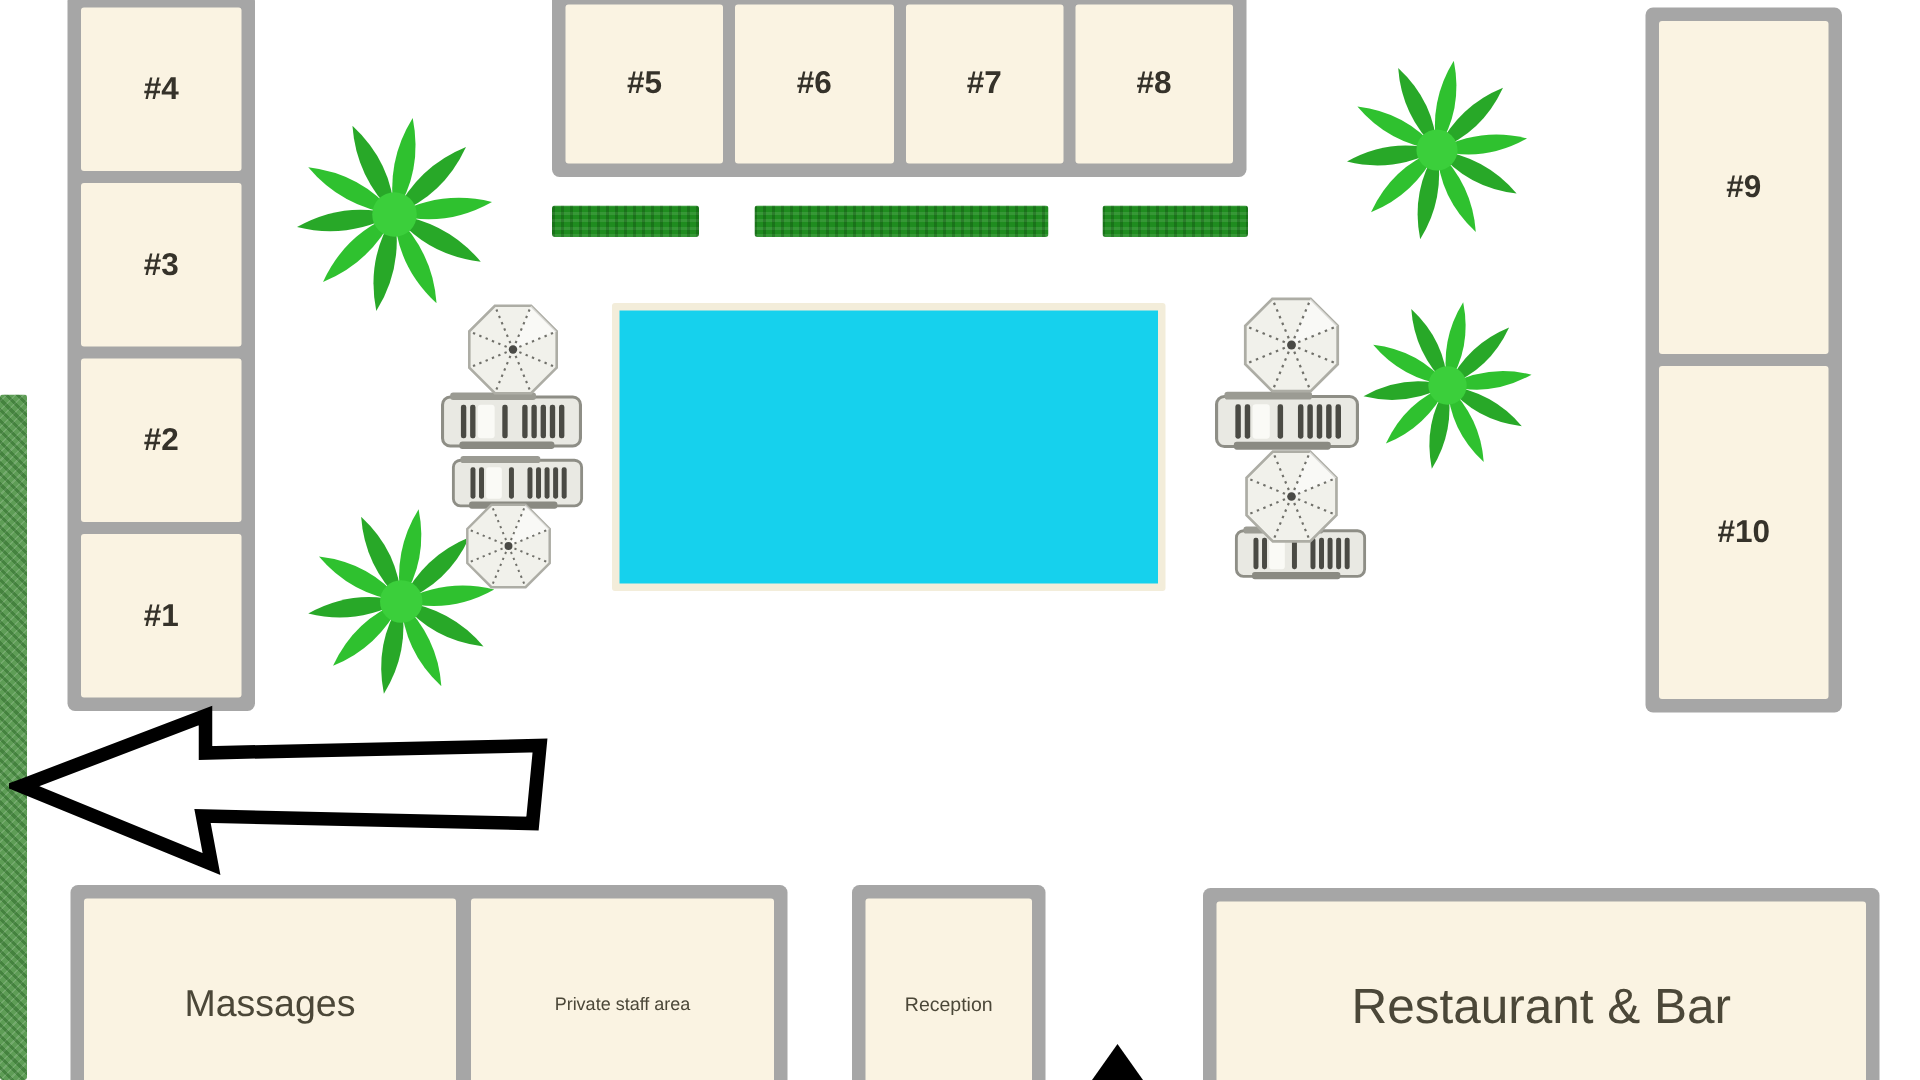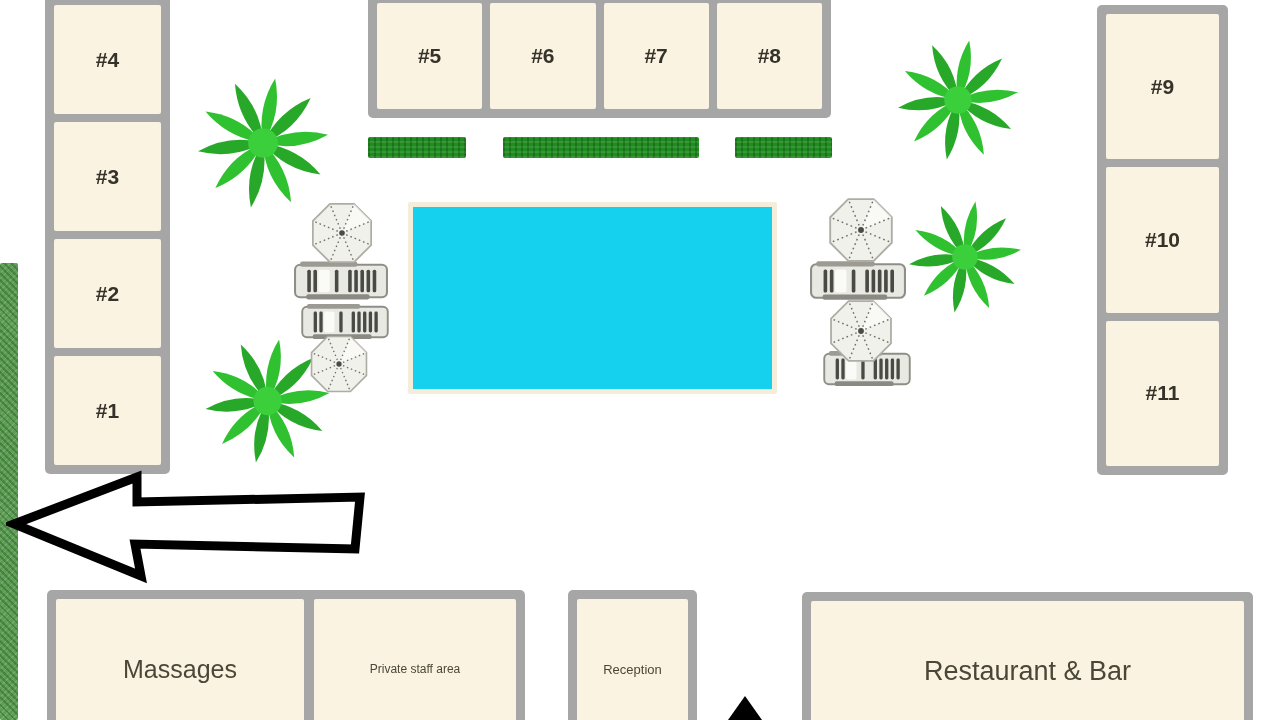--- a/index.html
+++ b/index.html
@@ -36,21 +36,21 @@
   
   .pool{
     position:absolute;left:408px;top:202px;width:369px;height:192px;box-sizing:border-box;
     background:#16D1ED;border:5px solid #F3EDDA;border-radius:2px;
   }
   
   .bldg-label{color:#4b4738;text-align:right;}
   .lbl-massages{font-size:25px;}
   .lbl-staff{font-size:12px;}
   .lbl-reception{font-size:13px;}
-  .lbl-restaurant{font-size:27px;}
+  .lbl-restaurant{font-size:33px;}
   
   .deco{position:absolute;pointer-events:none;}
   .defs{position:absolute;width:0;height:0;}
 </style>
 </head>
 <body>
 
 <div class="stage">
 
   <svg class="defs" aria-hidden="true">
@@ -136,23 +136,20 @@
       </div>
   </div>
 
   <div class="block col" style="left:1097px;top:5px;width:131px;height:470px;">
     <div class="cell">
         <span class="room-label">#9</span>
       </div>
     <div class="cell">
         <span class="room-label">#10</span>
       </div>
-    <div class="cell">
-        <span class="room-label">#11</span>
-      </div>
   </div>
 
   <div class="hedge" style="left:368px;width:98px;"></div>
   <div class="hedge" style="left:503px;width:196px;"></div>
   <div class="hedge" style="left:735px;width:97px;"></div>
 
   <div class="pool"></div>
 
   <svg class="deco" style="left:183px;top:78px;" width="160" height="130" viewBox="-80 -70 160 140">
       <use href="#palm-sym"></use>

